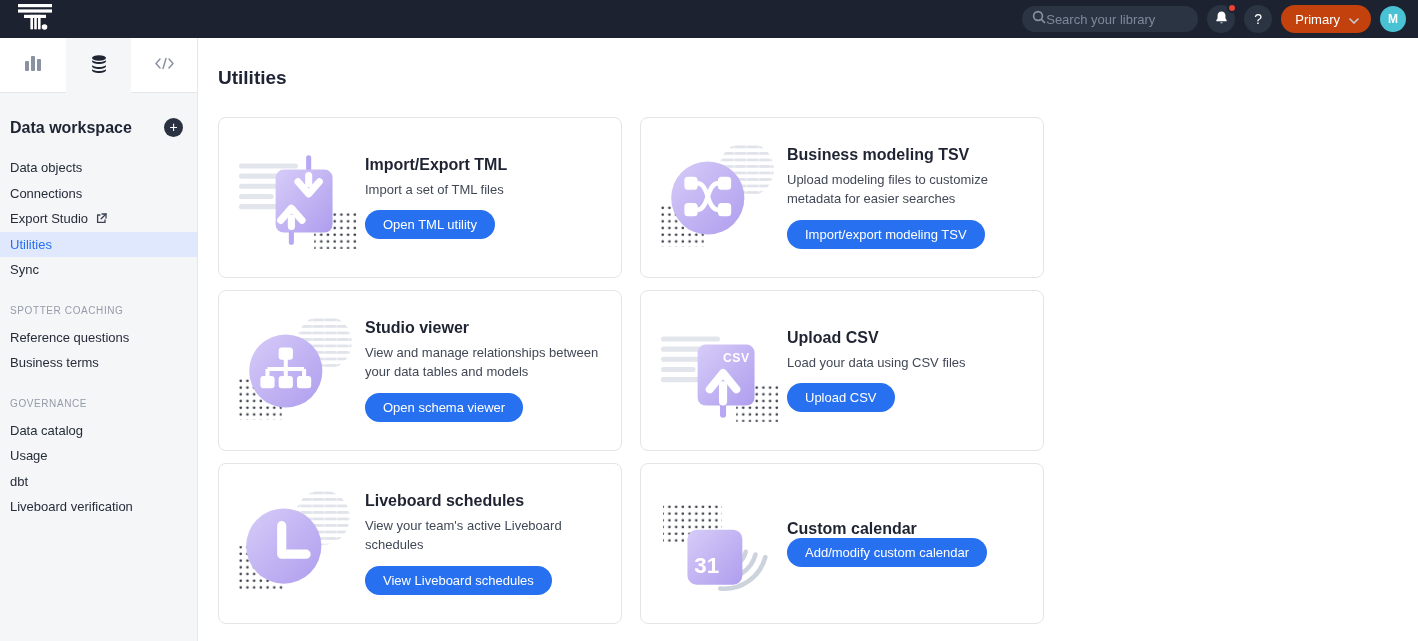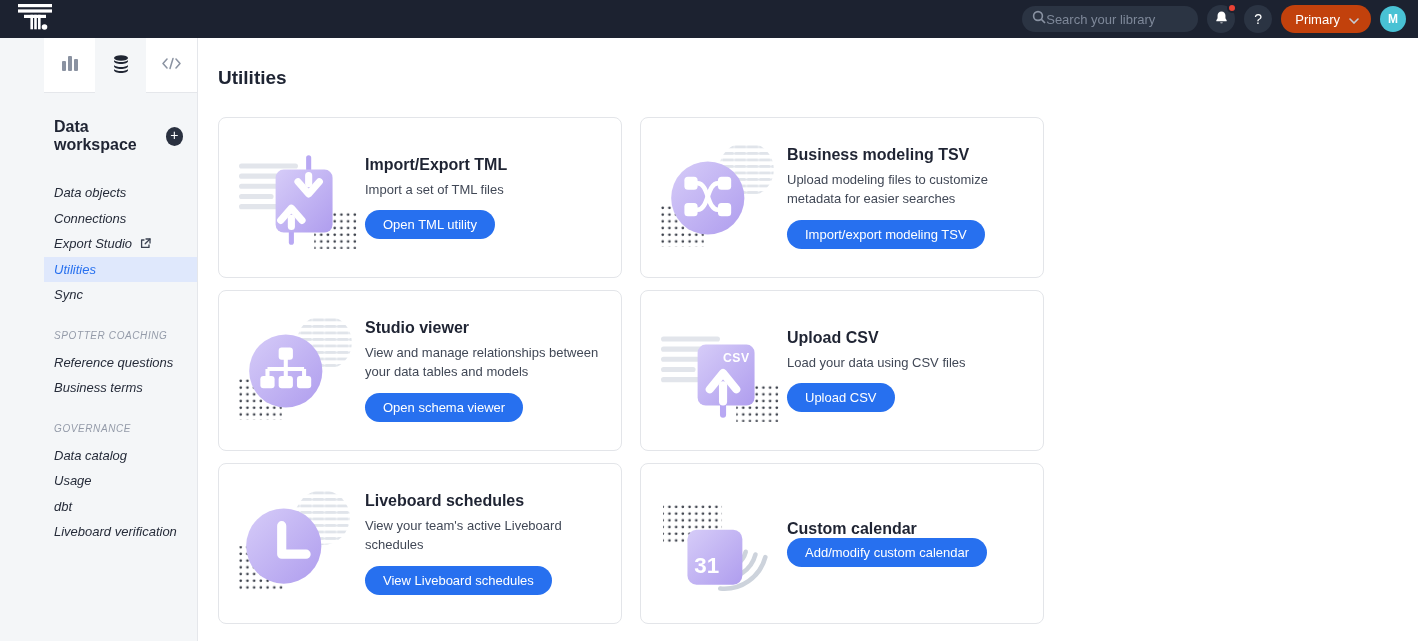--- a/index.html
+++ b/index.html
@@ -23,37 +23,37 @@
   .org-pill { height:28px; border-radius:14px; background:#c2410c; display:flex;
     align-items:center; gap:9px; padding:0 12px 0 14px; color:#fff; font-size:13px;
     cursor:pointer; border:none; font-family:inherit; }
   .avatar { width:26px; height:26px; border-radius:50%; background:#49C2D4;
     color:#fff; font-size:12px; font-weight:bold; display:flex; align-items:center;
     justify-content:center; cursor:pointer; }
 
   
   .shell { display:flex; height:603px; }
   .sidebar { width:198px; flex-shrink:0; background:#F4F6F8;
-    border-right:1px solid #E5E7EB;padding-left:44px; }
+    border-right:1px solid #E5E7EB; }
   .main { flex:1; background:#fff; padding:29px 0 0 20px; }
 
   
   .tabs { display:flex; height:55px; }
   .tab { width:66px; display:flex; align-items:center; justify-content:center;
     background:#fff; border-bottom:1px solid #E5E7EB; cursor:pointer; }
   .tab.active { background:transparent; border-bottom:none; }
 
   
   .side-title-row { display:flex; align-items:center; justify-content:space-between;
     margin:25px 14px 0 10px; }
   .side-title { font-size:16px; font-weight:700; color:#1F2433; }
   .plus-btn { width:19px; height:19px; border-radius:50%; background:#2A3140;
     color:#fff; border:none; display:flex; align-items:center; justify-content:center;
     font-size:14px; line-height:1; cursor:pointer; padding-bottom:2px; }
-  .nav { margin-top:26px;font-style:italic; }
+  .nav { margin-top:18px; }
   .nav-item { height:25.5px; display:flex; align-items:center; padding:0 10px;
     font-size:13px; color:#262C3A; cursor:pointer; white-space:nowrap; }
   .nav-item.active { background:#DFE8FC; color:#2770EF; }
   .nav-item .ext { margin-left:8px; display:flex; }
   .section-label { font-size:10px; letter-spacing:0.6px; color:#949BA9;
     margin:22px 0 9px 10px; }
 
   
   .page-title { font-size:19px; font-weight:700; color:#1E2433; }
   .cards { margin-top:28px; display:grid; grid-template-columns:404px 404px;

